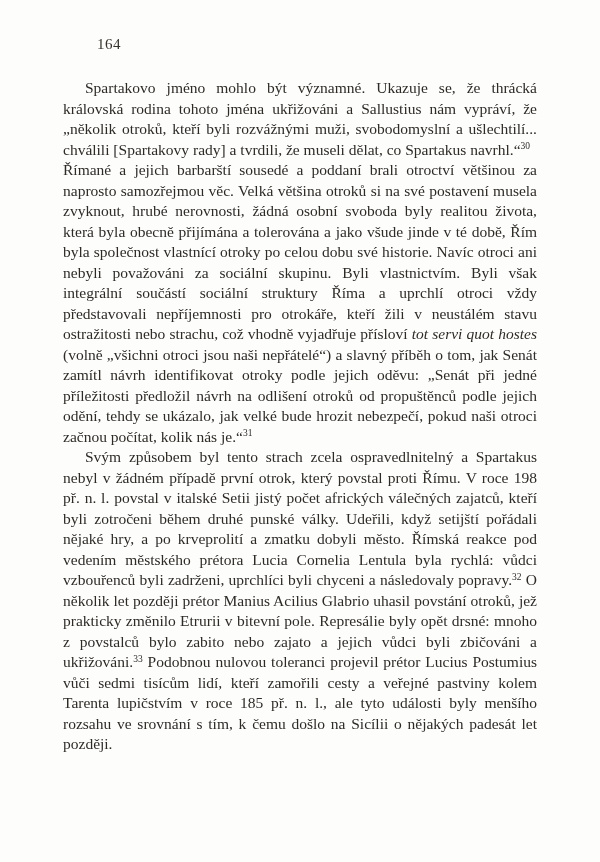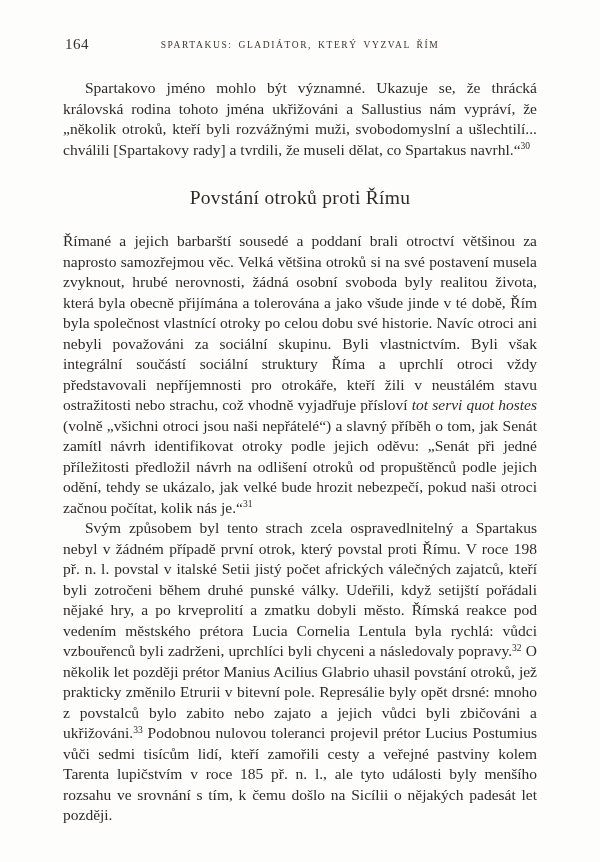--- a/index.html
+++ b/index.html
@@ -14,20 +14,21 @@
   .page {
     box-sizing: border-box;
     width: 600px;
     height: 862px;
     padding: 36px 63px 0 63px;
   }
   .running-header {
     position: relative;
     height: 17px;
     margin-bottom: 25px;
+    margin-left: 32px;
   }
   .page-number {
     position: absolute;
     left: 2px;
     top: 0;
     font-size: 15px;
     letter-spacing: 0.5px;
     color: #35312c;
   }
   .running-title {
@@ -64,28 +65,26 @@
     margin: 27px 0 22px 0;
     color: #2e2b27;
   }
 </style>
 </head>
 <body>
 
 <div class="page">
   <header class="running-header">
     <span class="page-number">164</span>
-    <span class="running-title">SPARTAKUS: GLADIÁTOR, KTERÝ VYZVAL ŘÍM</span>
   </header>
 
   <main>
     <div>
         <p class="para indent"><span>Spartakovo jméno mohlo být významné. Ukazuje se, že thrácká královská rodina tohoto jména ukřižováni a Sallustius nám vypráví, že „několik otroků, kteří byli rozvážnými muži, svobodomyslní a ušlechtilí... chválili [Spartakovy rady] a tvrdili, že museli dělat, co Spartakus navrhl.“</span><sup>30</sup></p>
       </div>
 
-    <h2 class="section-heading">Povstání otroků proti Římu</h2>
 
     <div>
         <p class="para"><span>Římané a jejich barbarští sousedé a poddaní brali otroctví většinou za naprosto samozřejmou věc. Velká většina otroků si na své postavení musela zvyknout, hrubé nerovnosti, žádná osobní svoboda byly realitou života, která byla obecně přijímána a tolerována a jako všude jinde v té době, Řím byla společnost vlastnící otroky po celou dobu své historie. Navíc otroci ani nebyli považováni za sociální skupinu. Byli vlastnictvím. Byli však integrální součástí sociální struktury Říma a uprchlí otroci vždy představovali nepříjemnosti pro otrokáře, kteří žili v neustálém stavu ostražitosti nebo strachu, což vhodně vyjadřuje přísloví </span><em>tot servi quot hostes</em><span> (volně „všichni otroci jsou naši nepřátelé“) a slavný příběh o tom, jak Senát zamítl návrh identifikovat otroky podle jejich oděvu: „Senát při jedné příležitosti předložil návrh na odlišení otroků od propuštěnců podle jejich odění, tehdy se ukázalo, jak velké bude hrozit nebezpečí, pokud naši otroci začnou počítat, kolik nás je.“</span><sup>31</sup></p>
         <p class="para indent"><span>Svým způsobem byl tento strach zcela ospravedlnitelný a Spartakus nebyl v žádném případě první otrok, který povstal proti Římu. V roce 198 př. n. l. povstal v italské Setii jistý počet afrických válečných zajatců, kteří byli zotročeni během druhé punské války. Udeřili, když setijští pořádali nějaké hry, a po krveprolití a zmatku dobyli město. Římská reakce pod vedením městského prétora Lucia Cornelia Lentula byla rychlá: vůdci vzbouřenců byli zadrženi, uprchlíci byli chyceni a následovaly popravy.</span><sup>32</sup><span> O několik let později prétor Manius Acilius Glabrio uhasil povstání otroků, jež prakticky změnilo Etrurii v bitevní pole. Represálie byly opět drsné: mnoho z povstalců bylo zabito nebo zajato a jejich vůdci byli zbičováni a ukřižováni.</span><sup>33</sup><span> Podobnou nulovou toleranci projevil prétor Lucius Postumius vůči sedmi tisícům lidí, kteří zamořili cesty a veřejné pastviny kolem Tarenta lupičstvím v roce 185 př. n. l., ale tyto události byly menšího rozsahu ve srovnání s tím, k čemu došlo na Sicílii o nějakých padesát let později.</span></p>
       </div>
   </main>
 </div>
 
 </body></html>

